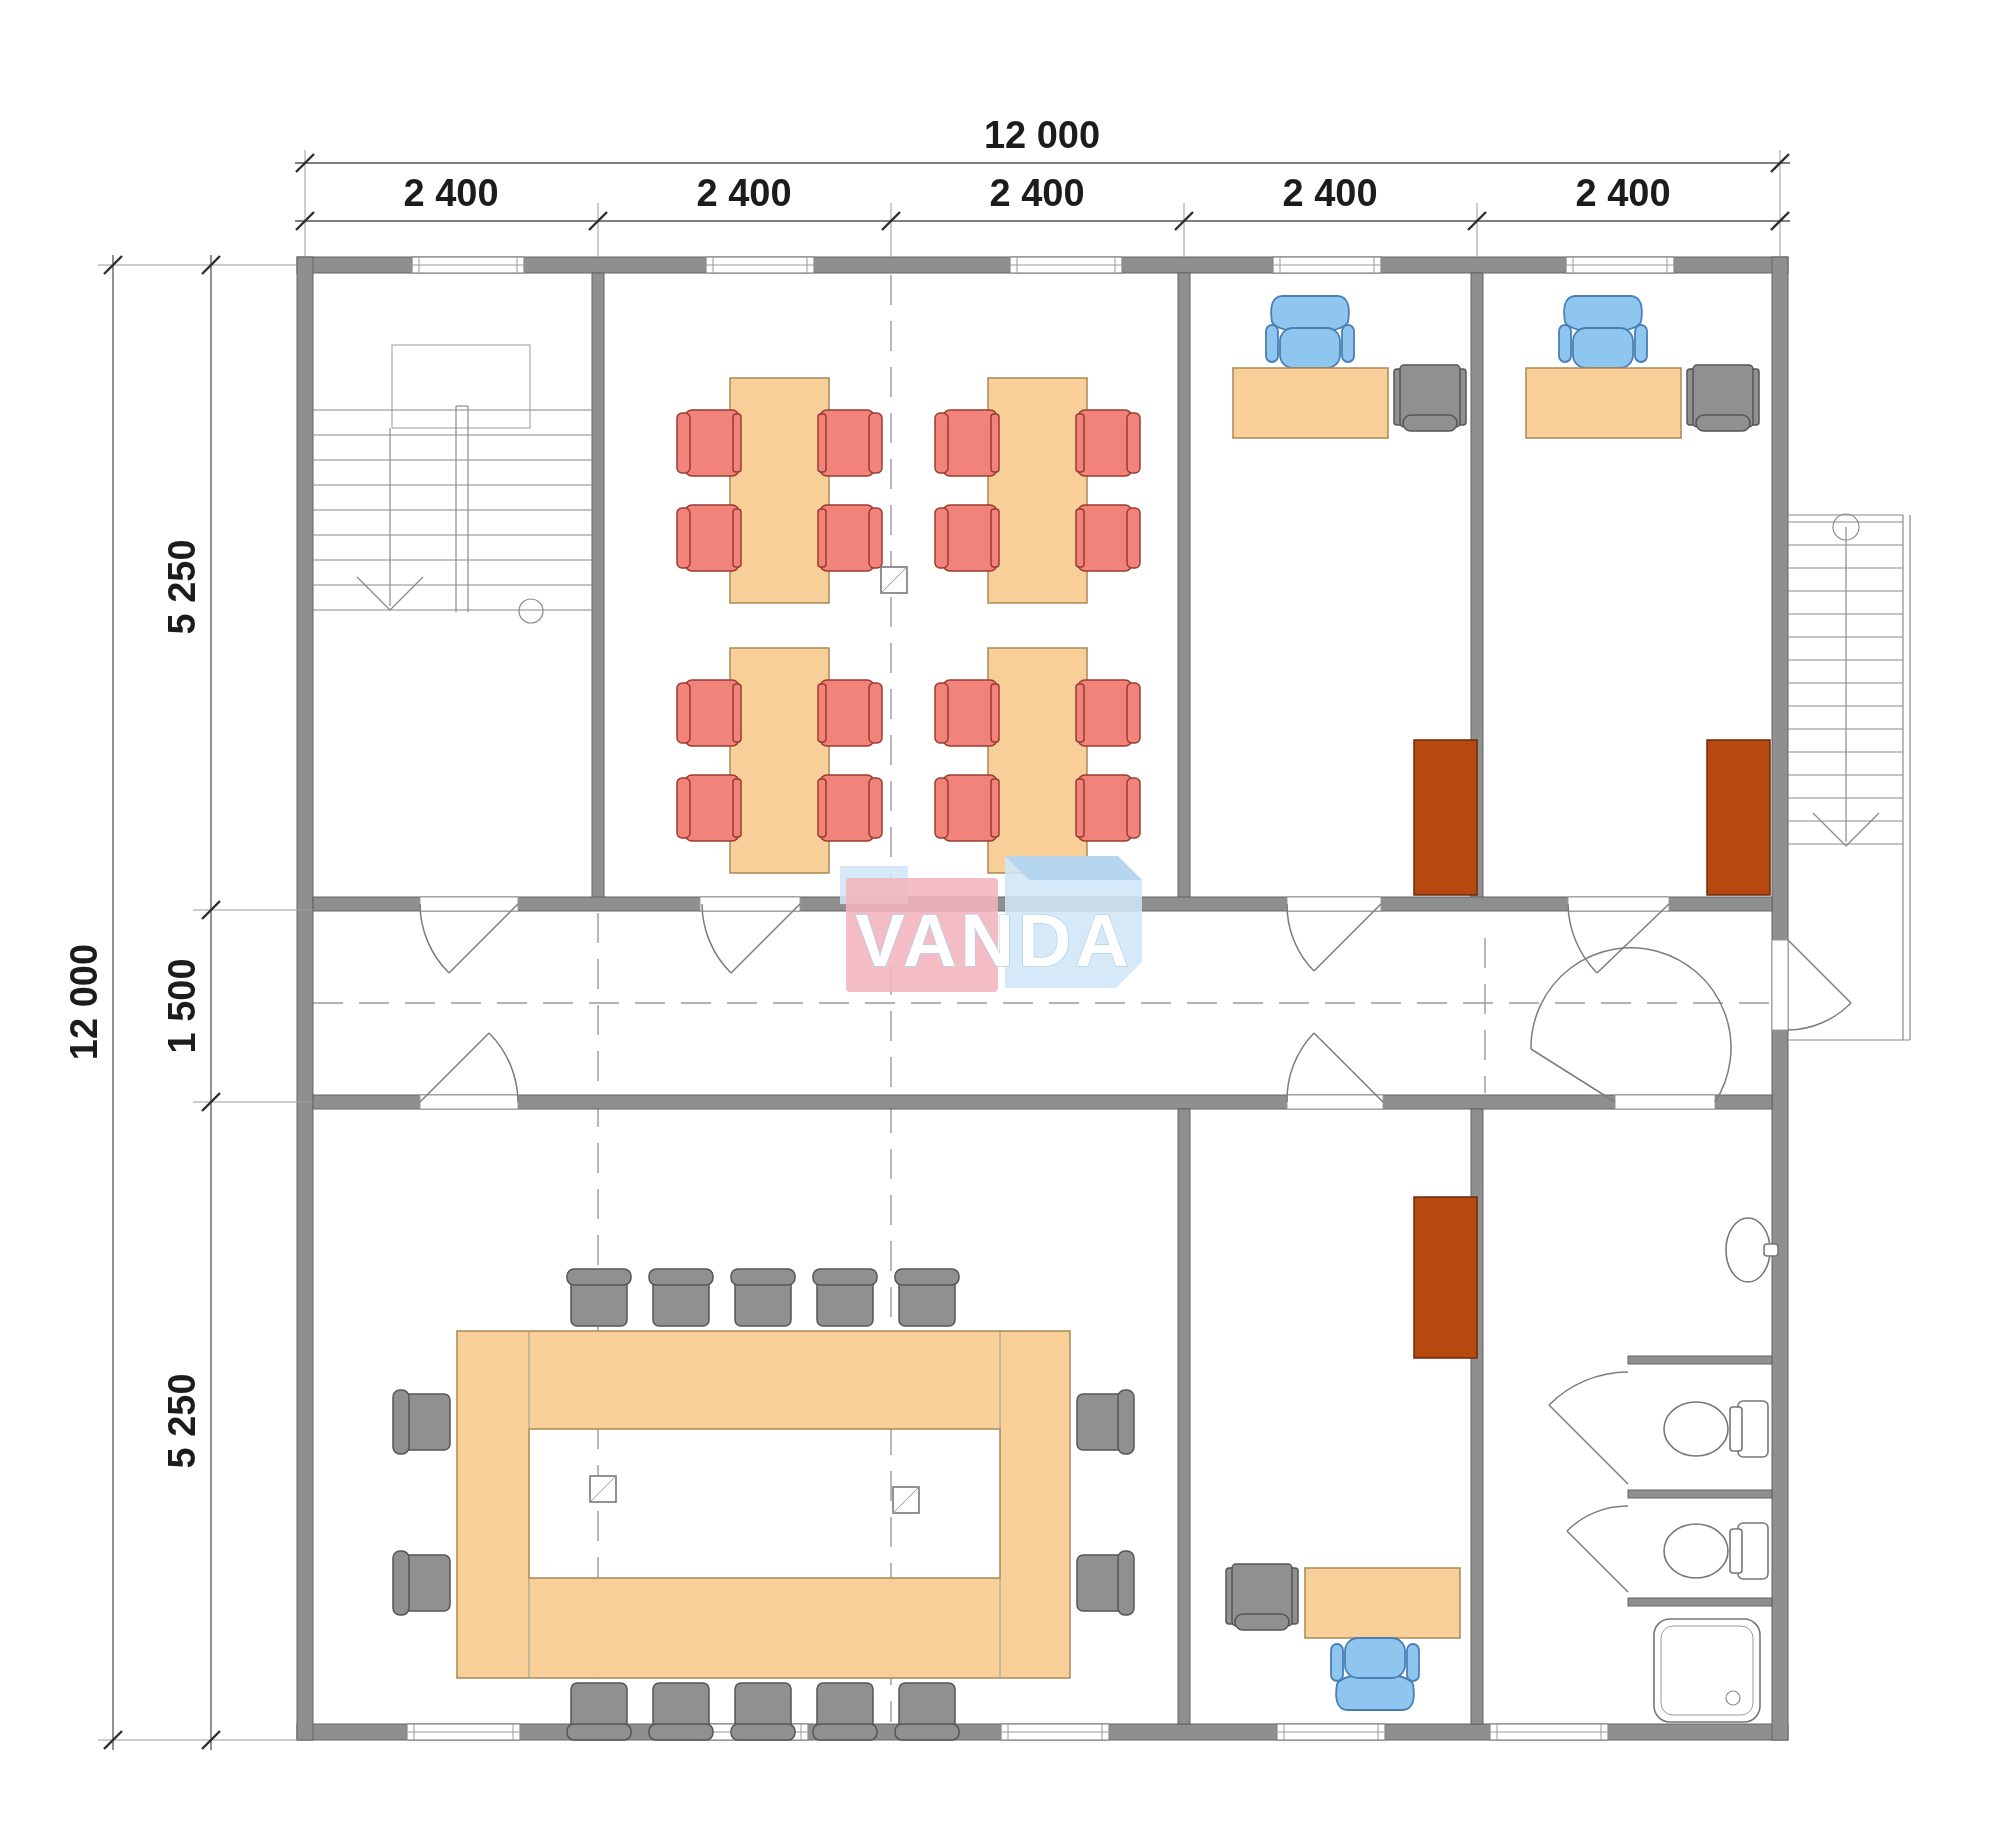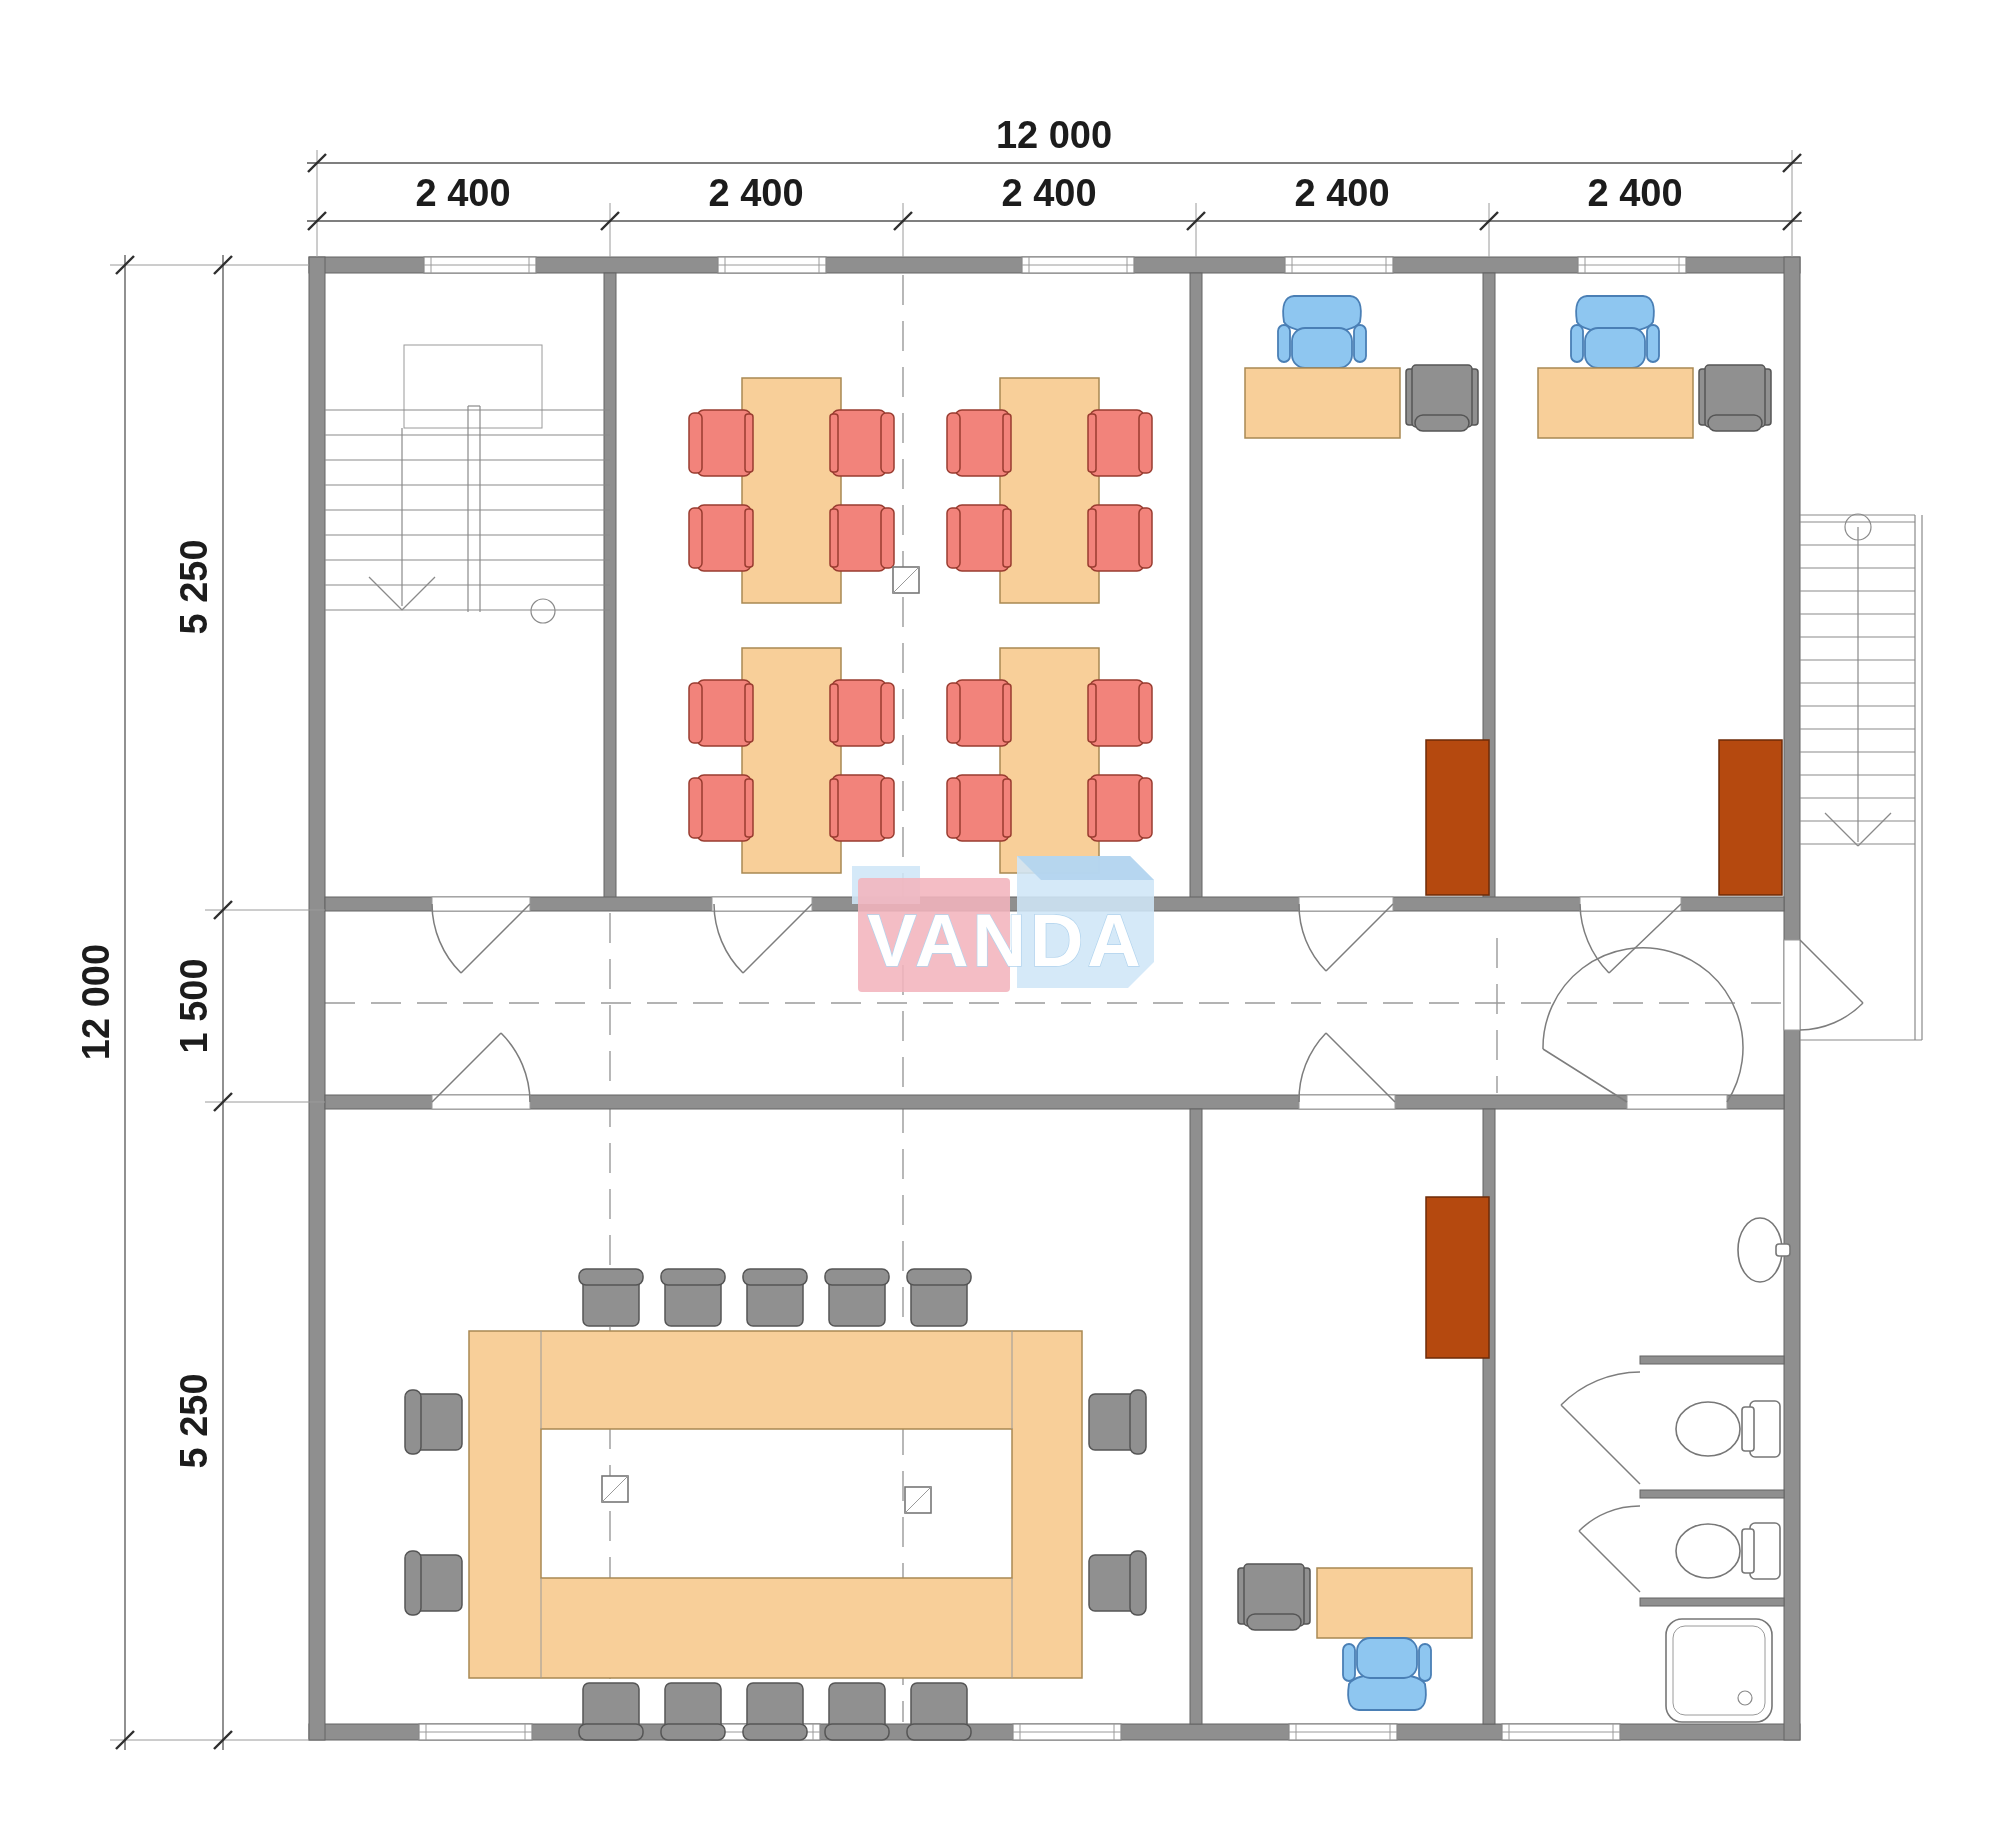--- a/index.html
+++ b/index.html
@@ -1,17 +1,17 @@
 <!DOCTYPE html>
 <html style="--wall: #8f8f8f; --wall_stroke: #646464; --desk: #f8cf99; --desk_stroke: #a98953; --chair_red: #f2837b; --chair_red_stroke: #993c30; --chair_blue: #8ec6f0; --chair_blue_stroke: #4a7fb5; --chair_gray: #909090; --chair_gray_stroke: #555555; --cabinet: #b5490f; --cabinet_stroke: #6e2b08; --logo_pink: #f3b4bd; --logo_blue: #cfe6f7; --logo_blue_dark: #b2d4ee; --logo_text: #ffffff;"><head>
 <meta charset="utf-8">
 <style>
   html,body{margin:0;padding:0;background:#ffffff;}
   body{width:2000px;height:1848px;position:relative;font-family:"Liberation Sans",sans-serif;overflow:hidden;}
-  #plan-wrap{position:absolute;inset:0;padding-left:12px;}
+  #plan-wrap{position:absolute;inset:0;}
   svg{display:block;}
   .wall{fill:var(--wall);stroke:var(--wall_stroke);stroke-width:1;}
   .gap{fill:#ffffff;stroke:#9a9a9a;stroke-width:1;}
   .win{fill:#ffffff;stroke:#8a8a8a;stroke-width:1.2;}
   .thin{stroke:#8a8a8a;stroke-width:1.2;fill:none;}
   .thin2{stroke:#9a9a9a;stroke-width:1;fill:none;}
   .door{stroke:#7d7d7d;stroke-width:1.5;fill:none;}
   .dash{stroke:#9a9a9a;stroke-width:1.4;stroke-dasharray:30 16;fill:none;}
   .desk{fill:var(--desk);stroke:var(--desk_stroke);stroke-width:1.5;}
   .rch{fill:var(--chair_red);stroke:var(--chair_red_stroke);stroke-width:1.5;}

